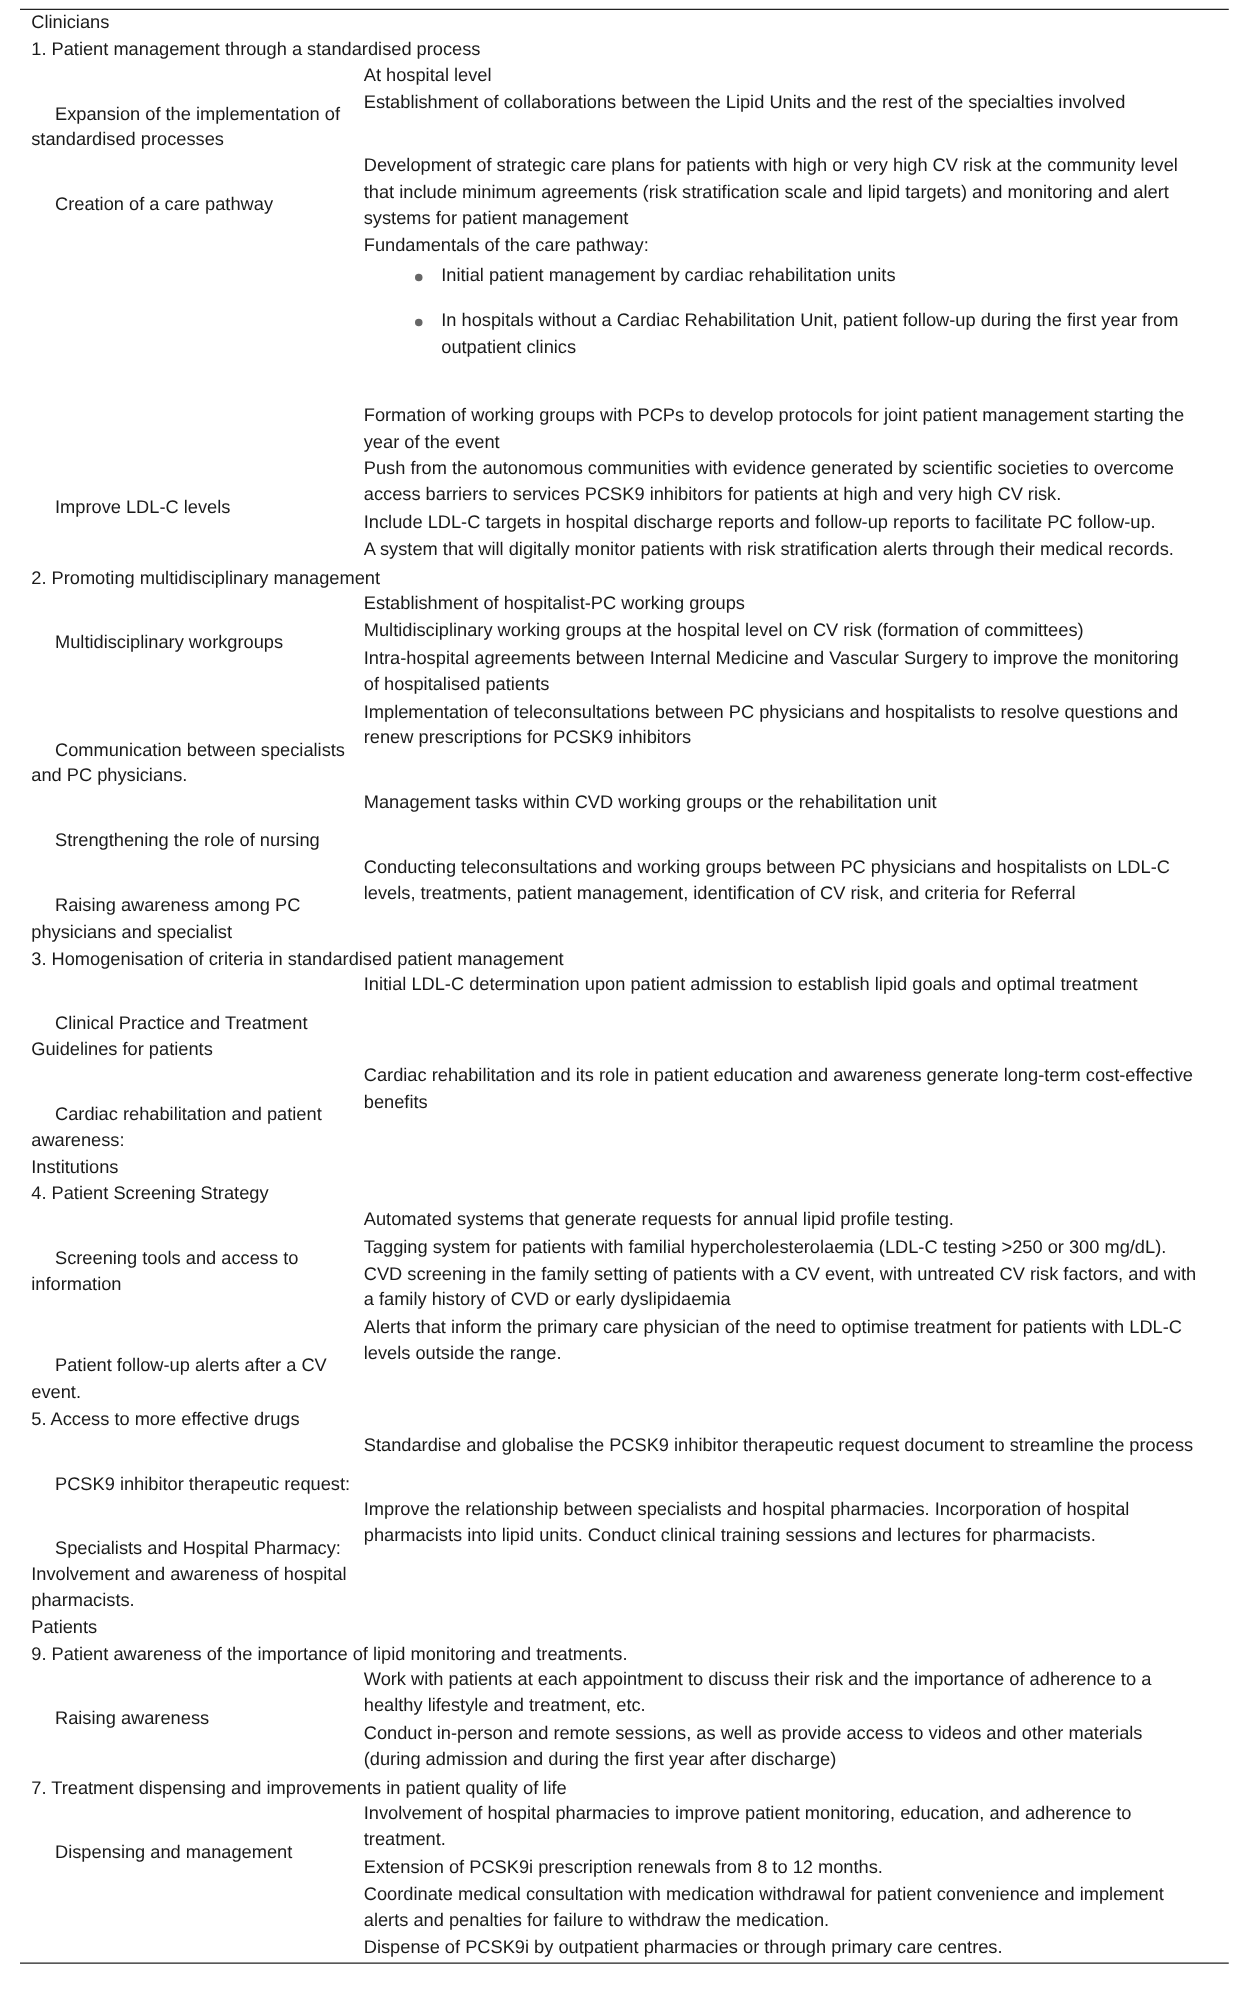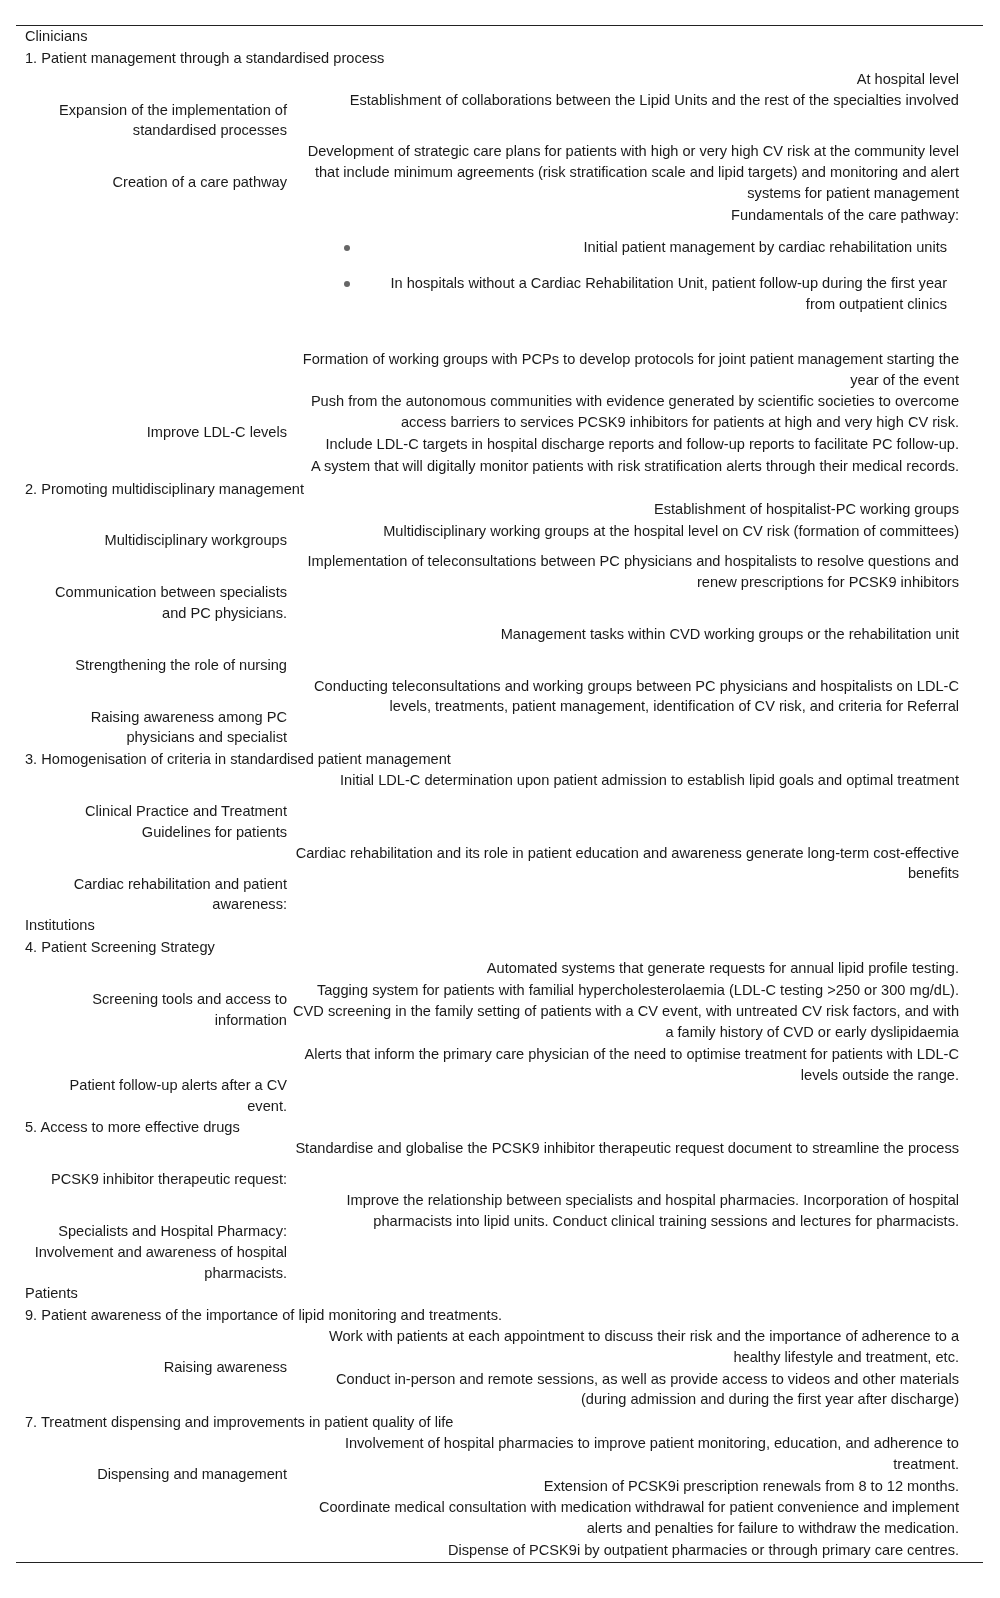--- a/index.html
+++ b/index.html
@@ -8,44 +8,43 @@
     height: 1598px;
     position: relative;
     font-family: "Liberation Sans", sans-serif;
     font-size: 14.6px;
     color: #1a1a1a;
     overflow: hidden;
   }
   .table-wrap {
     position: absolute;
     left: 16px;
-    top: 25px;
+    top: 7px;
     width: 967px;
-    text-align: right;
   }
   .rule-top { border-top: 1.3px solid #222; }
   .rule-bottom { border-top: 1.3px solid #222; }
   .row { display: flex; line-height: 20.8px; }
   .section, .group {
     padding-left: 9px;
     white-space: nowrap;
   }
   .row.section { padding-top: 1px; }
   .label {
     width: 275px;
     flex: 0 0 275px;
     padding-left: 9px;
     box-sizing: border-box;
     text-indent: 19px;
     padding-right: 4px;
     margin-top: 31px;
   }
   .content { flex: 1; padding-right: 24px; }
   .content .item { margin-bottom: 1px; }
-  .bullets { list-style: none; margin: 12px; padding: 0 0 0 34px; }
+  .bullets { list-style: none; margin: 0; padding: 0 0 0 34px; }
   .bullets li { position: relative; padding-left: 28px; margin-top: 4px; margin-bottom: 15px; }
   .bullets li .dot {
     position: absolute; left: 7px; top: 8px;
     width: 6px; height: 6px; border-radius: 50%;
     background: #666;
   }
   .spacer { height: 19px; }
 </style>
 </head>
 <body>
@@ -82,20 +81,21 @@
           <div class="item">Include LDL-C targets in hospital discharge reports and follow-up reports to facilitate PC follow-up.</div>
           <div class="item">A system that will digitally monitor patients with risk stratification alerts through their medical records.</div>
         </div>
       </div>
       <div class="row section">2. Promoting multidisciplinary management</div>
       <div class="row">
         <div class="label">Multidisciplinary workgroups</div>
         <div class="content">
           <div class="item">Establishment of hospitalist-PC working groups</div>
           <div class="item">Multidisciplinary working groups at the hospital level on CV risk (formation of committees)</div>
+          <div class="item">Intra-hospital agreements between Internal Medicine and Vascular Surgery to improve the monitoring of hospitalised patients</div>
         </div>
       </div>
       <div class="row">
         <div class="label">Communication between specialists and PC physicians.</div>
         <div class="content">
           <div class="item">Implementation of teleconsultations between PC physicians and hospitalists to resolve questions and renew prescriptions for PCSK9 inhibitors</div>
         </div>
       </div>
       <div class="row">
         <div class="label">Strengthening the role of nursing</div>

